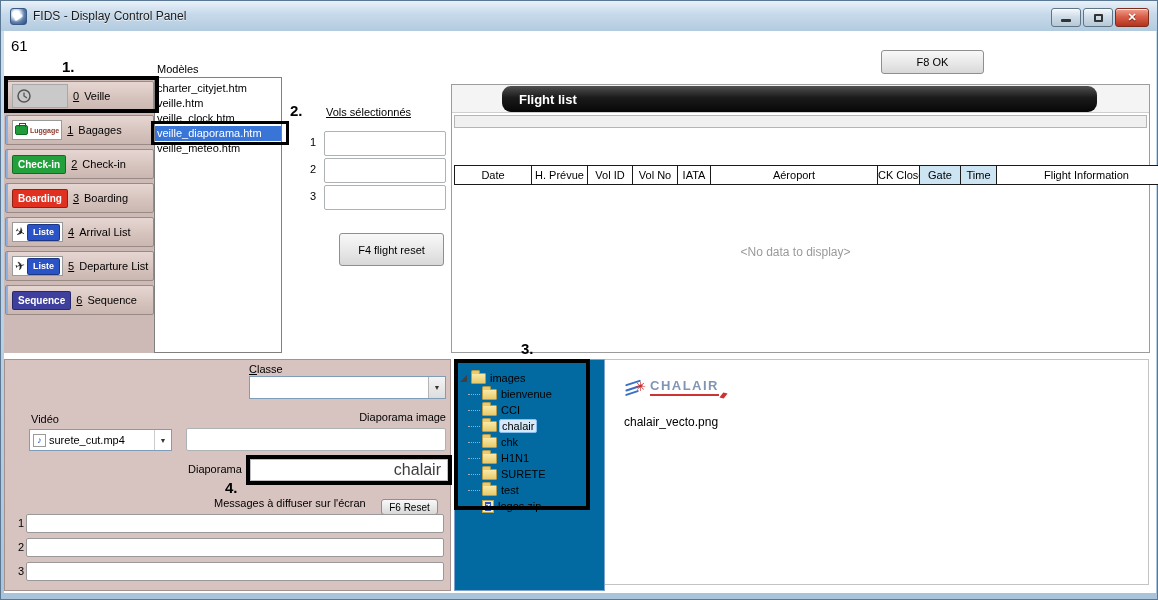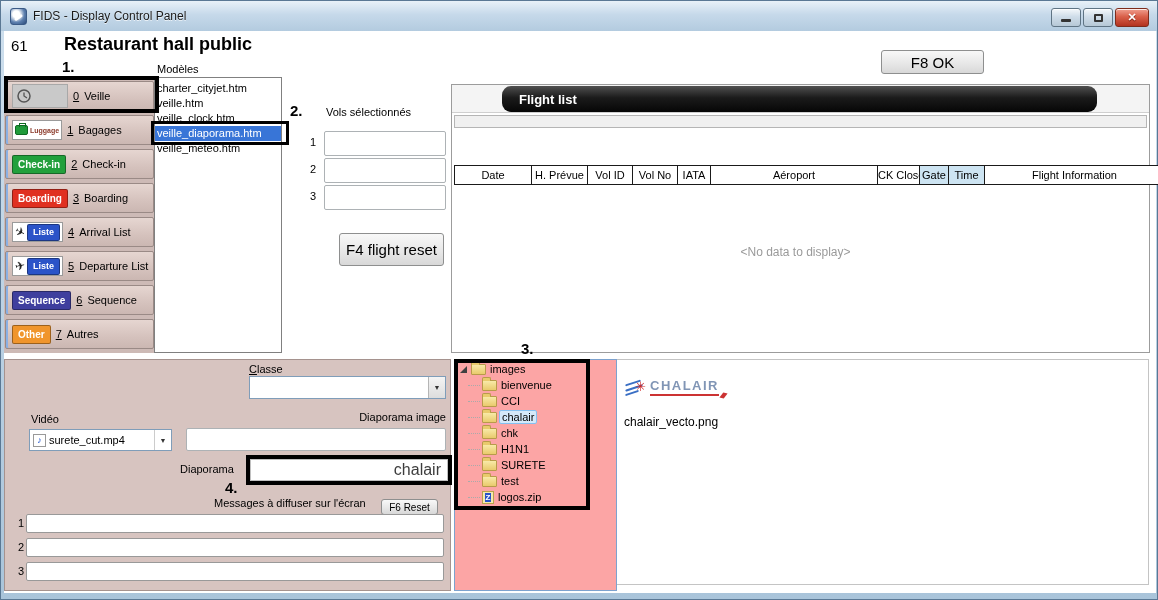--- a/index.html
+++ b/index.html
@@ -26,21 +26,21 @@
   .glyph-min { width:10px; height:3px; background:#333; margin-top:6px; border-radius:1px; }
   .glyph-max { width:9px; height:8px; border:2px solid #333; border-radius:1px; }
   .glyph-close { color:#fff; font-weight:bold; font-size:11px; text-shadow:0 1px 1px #6e1608; }
 
   
   .client { position:absolute; left:3px; top:30px; width:1152px; height:562px; background:#fff; }
 
   .hdr-code { position:absolute; left:7px; top:6px; font-size:15px; }
   .hdr-title { position:absolute; left:60px; top:3px; font-size:18px; font-weight:bold; }
   .btn { background:linear-gradient(#f8f8f8,#e6e6e6 60%,#d8d8d8); border:1px solid #8e8f8f;
-         border-radius:3px; font-size:15px; text-align:center; cursor:default; }
+         border-radius:3px; font-size:11px; text-align:center; cursor:default; }
   #f8ok { position:absolute; left:877px; top:19px; width:103px; height:24px; }
 
   
   .ann-label { position:absolute; font-weight:bold; font-size:15px; z-index:40; }
   .ann-box { position:absolute; border:4px solid #000; z-index:35; pointer-events:none; }
   #ann1-label { left:58px; top:27px; }
   #ann1-box { left:0px;  top:45px;  width:155px; height:37px; }
   #ann2-label { left:286px; top:71px; }
   #ann2-box { left:147px; top:90px;  width:138px; height:24px; border-width:3px; }
   #ann3-label { left:517px; top:309px; }
@@ -77,21 +77,21 @@
 
   
   .models-label { position:absolute; left:153px; top:32px; }
   .models-list { position:absolute; left:150px; top:46px; width:128px; height:276px; background:#fff;
                  border:1px solid #808080; padding-top:3px; z-index:10; }
   .models-list li { list-style:none; height:15px; line-height:15px; padding-left:2px; font-size:11px;
                     white-space:nowrap; overflow:hidden; cursor:default; }
   .models-list li.sel { background:#3875d7; color:#fff; }
 
   
-  .vols-label { position:absolute; left:322px; top:75px; }
+  .vols-label { position:absolute; left:322px; top:75px;text-decoration:underline; }
   .vol-num { position:absolute; width:14px; text-align:right; }
   .field { position:absolute; background:#fff; border:1px solid #adb2b5; border-radius:2px; }
   input.field { font-family:"Liberation Sans", sans-serif; font-size:12px; padding:0 4px; outline:none; }
   #f4reset { position:absolute; left:335px; top:202px; width:105px; height:33px; }
 
   
   .flight-panel { position:absolute; left:447px; top:53px; width:699px; height:269px; background:#fff;
                   border:1px solid #9c9c9c; }
   .tabstrip { position:absolute; left:0; top:0; width:697px; height:28px; background:#f4f4f4;
               border-bottom:1px solid #cfcfcf; }
@@ -119,22 +119,22 @@
   .arrow-dn { font-size:7px; color:#333; }
   .media-ic { width:13px; height:13px; margin:0 3px; background:#fff; border:1px solid #999;
               color:#2255cc; font-size:9px; line-height:11px; text-align:center; }
   .diapo-field { position:absolute; left:246px; top:428px; width:198px; height:22px; background:#fff;
                  border:1px solid #c0c0c0; display:flex; align-items:center; justify-content:flex-end;
                  padding-right:6px; font-size:16px; color:#3d3d3d; }
   #f9btn { position:absolute; left:24px; top:460px; width:144px; height:20px; white-space:pre; }
   #f6btn { position:absolute; left:377px; top:468px; width:57px; height:16px; font-size:10px; line-height:13px; }
 
   
-  .tree-panel { position:absolute; left:450px; top:328px; width:163px; height:232px; background:#fca5a5;
-                border:1px solid #7da2ce; padding-top:1px; z-index:20; }
+  .tree-panel { position:absolute; left:450px; top:328px; width:151px; height:232px; background:#0369a1;
+                border:1px solid #7da2ce; padding-top:10px; z-index:20; }
   .trow { display:flex; align-items:center; height:16px; padding-left:5px; cursor:default; white-space:nowrap; }
   .trow .txt { margin-left:4px; font-size:11px; }
   .tri-exp { width:0; height:0; border-left:7px solid transparent; border-bottom:7px solid #404040; margin-right:4px; }
   .guide { width:12px; border-bottom:1px dotted #aaa; margin-right:2px; margin-left:8px; }
   .folder { width:15px; height:11px; background:linear-gradient(#f8eaa8,#e9ca6c); border:1px solid #b89b4a;
             border-radius:1px; position:relative; flex:none; }
   .folder::before { content:""; position:absolute; left:-1px; top:-4px; width:7px; height:3px;
                     background:#e9ca6c; border:1px solid #b89b4a; border-bottom:none; border-radius:2px 2px 0 0; }
   .zipfile { width:12px; height:13px; background:#f5e9b0; border:1px solid #b8a24a; position:relative; flex:none;
              display:flex; align-items:center; justify-content:center; }
@@ -176,21 +176,20 @@
         </div>
       <div class="wbtn close">
           <span class="glyph-close">✕</span>
         </div>
     </div>
   </div>
 
   <div class="client">
 
     <div class="hdr-code">61</div>
-    <div class="hdr-title">Restaurant hall public</div>
     <button class="btn" id="f8ok">F8 OK</button>
 
     <div class="ann-label" id="ann1-label">1.</div>
     <div class="ann-box" id="ann1-box"></div>
     <div class="ann-label" id="ann2-label">2.</div>
     <div class="ann-box" id="ann2-box"></div>
     <div class="ann-label" id="ann3-label">3.</div>
     <div class="ann-box" id="ann3-box"></div>
     <div class="ann-label" id="ann4-label">4.</div>
     <div class="ann-box" id="ann4-box"></div>
@@ -237,25 +236,20 @@
           <span class="plane takeoff">✈</span>
             <span class="badge blue">Liste</span>
         </span>
         <span class="side-key">5</span>
         <span class="side-label">Departure List</span>
       </div>
       <div class="side-btn">
         <span class="badge navy">Sequence</span>
         <span class="side-key">6</span>
         <span class="side-label">Sequence</span>
-      </div>
-      <div class="side-btn">
-        <span class="badge orange">Other</span>
-        <span class="side-key">7</span>
-        <span class="side-label">Autres</span>
       </div>
     </div>
 
     <div class="models-label">Modèles</div>
     <ul class="models-list">
       <li>charter_cityjet.htm</li>
       <li>veille.htm</li>
       <li>veille_clock.htm</li>
       <li class="sel">veille_diaporama.htm</li>
       <li>veille_meteo.htm</li>
@@ -276,21 +270,21 @@
       </div>
       <div class="substrip"></div>
       <div class="ftable">
         <div class="th" style="width:78px">Date</div>
         <div class="th" style="width:56px">H. Prévue</div>
         <div class="th" style="width:45px">Vol ID</div>
         <div class="th" style="width:45px">Vol No</div>
         <div class="th" style="width:33px">IATA</div>
         <div class="th" style="width:167px">Aéroport</div>
         <div class="th" style="width:42px">CK Close</div>
-        <div class="th hl" style="width:29px">Gate</div>
+        <div class="th hl" style="width:41px">Gate</div>
         <div class="th hl" style="width:36px">Time</div>
         <div class="th" style="width:180px">Flight Information</div>
       </div>
       <div class="empty-note">&lt;No data to display&gt;</div>
     </div>
 
     <div class="bl-panel"></div>
 
     <div class="lbl" style="left:245px;top:332px;"><u>C</u><span>lasse</span></div>
     <div class="combo" style="left:245px;top:345px;width:197px;height:23px;">
@@ -304,21 +298,21 @@
       <span class="media-ic">♪</span>
       <span>surete_cut.mp4</span>
       <span class="arrowzone" style="background:#fff;border-left:1px solid #ccc;">
           <span class="arrow-dn">▼</span>
         </span>
     </div>
 
     <div class="lbl" style="left:260px;top:380px;width:182px;text-align:right;">Diaporama image</div>
     <input class="field" style="left: 182px; top: 397px; width: 260px; height: 23px;">
 
-    <div class="lbl" style="left:176px;top:432px;text-align:center;">Diaporama</div>
+    <div class="lbl" style="left:184px;top:432px;text-align:center;">Diaporama</div>
     <div class="diapo-field">
       <span>chalair</span>
     </div>
 
     <div class="lbl" style="left:210px;top:466px;">Messages à diffuser sur l'écran</div>
     <button class="btn" id="f6btn">F6 Reset</button>
 
     <span class="vol-num" style="left:6px;top:486px;">1</span>
     <input class="field" style="left: 22px; top: 483px; width: 418px; height: 19px; border-color: rgb(153, 153, 153);">
     <span class="vol-num" style="left:6px;top:510px;">2</span>

